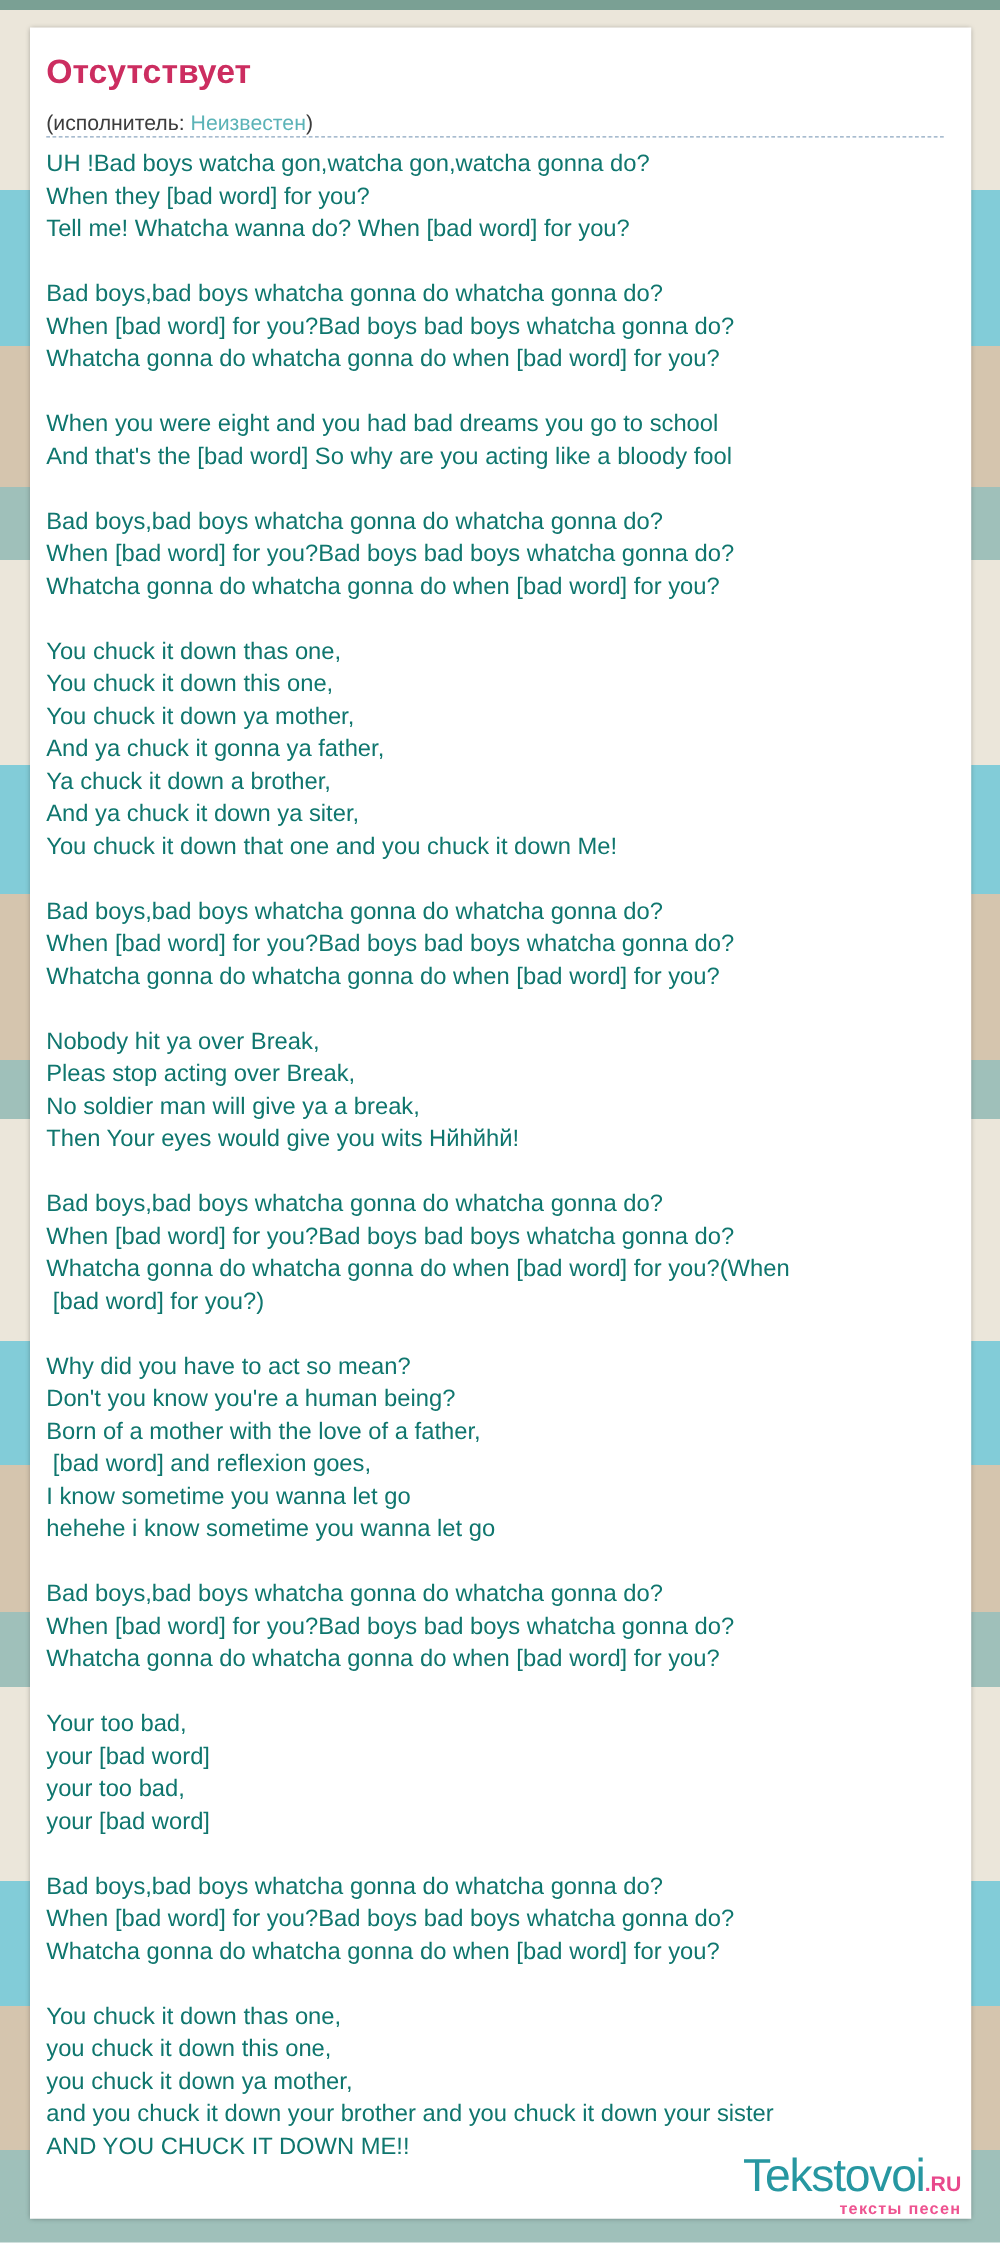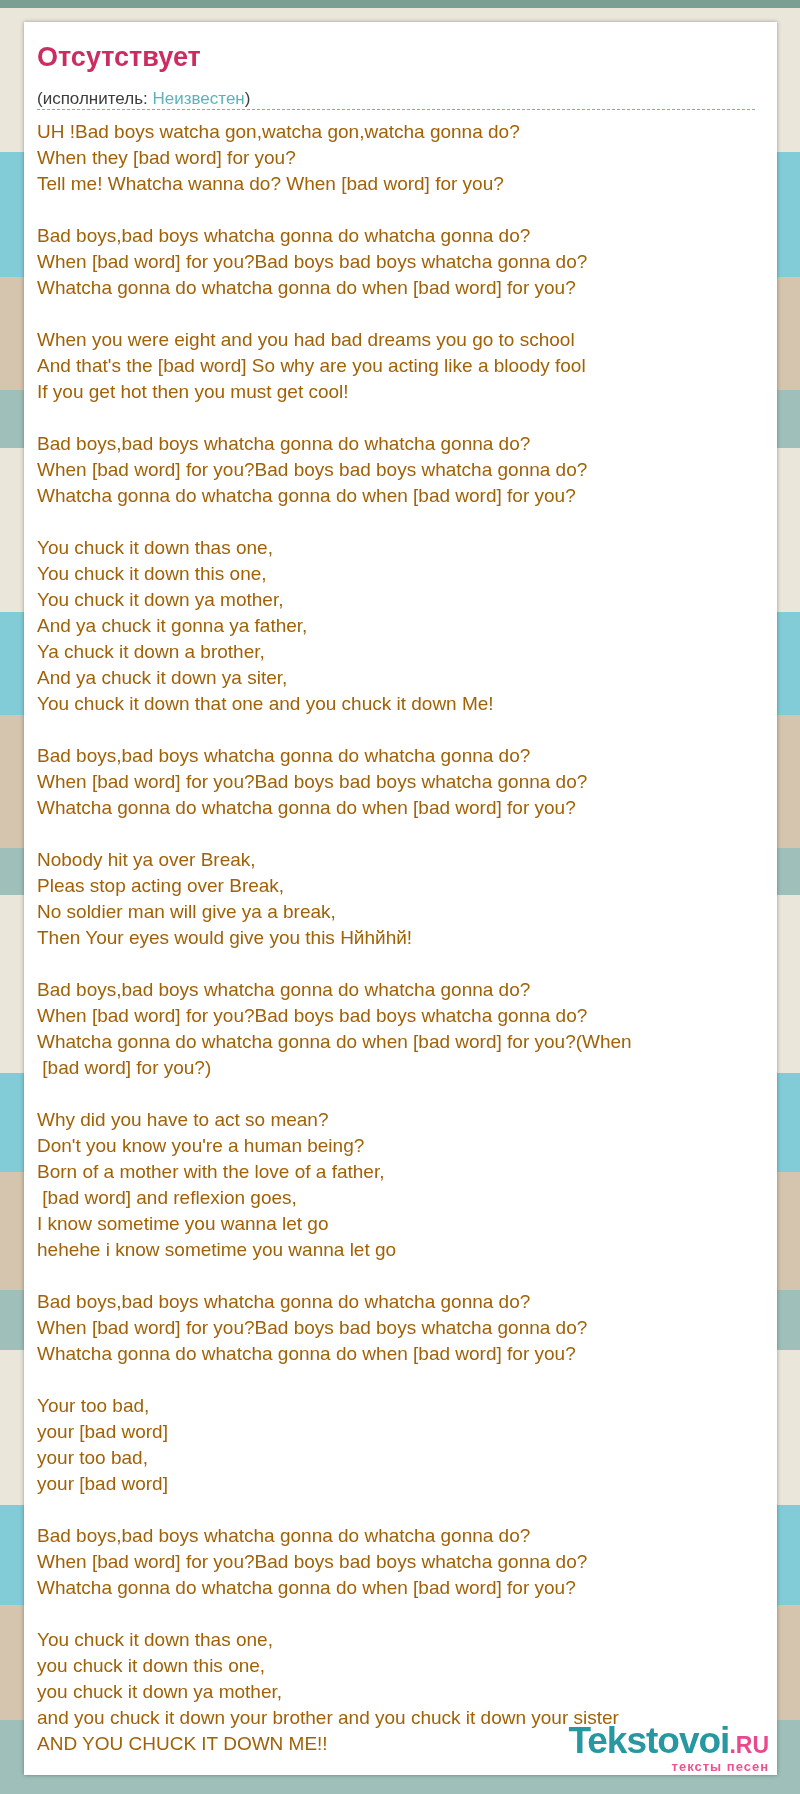--- a/index.html
+++ b/index.html
@@ -66,41 +66,41 @@
   .separator{
     border-bottom:1px dashed #8ca6c0;
     height:0;
     margin-top:1px;
   }
 
   .lyrics{
     margin-top:9px;
     font-size:19px;
     line-height:26px;
-    color:#a16207;
+    color:#0f766e;
   }
   .lyrics p{margin:0 0 26px 0;}
   .lyrics p:last-child{margin-bottom:0;}
   .lyrics span{display:block; white-space:pre-wrap;}
 
   .logo{
     position:absolute;
     right:8px; bottom:2px;
     text-align:right;
     line-height:1;
     cursor:pointer;
   }
   .logo-name{
     font-size:37px;
-    font-weight:bold;
+    font-weight:normal;
     color:#2797a1;
     letter-spacing:-1px;
   }
   .logo-domain{
-    font-size:23px;
+    font-size:17px;
     font-weight:bold;
     color:#e8498c;
   }
   .logo-tagline{
     margin-top:1px;
     font-size:13px;
     font-weight:bold;
     color:#ee5390;
     letter-spacing:1px;
   }
@@ -124,21 +124,20 @@
           <span>Tell me! Whatcha wanna do? When [bad word] for you?</span>
         </p>
         <p>
           <span>Bad boys,bad boys whatcha gonna do whatcha gonna do?</span>
           <span>When [bad word] for you?Bad boys bad boys whatcha gonna do?</span>
           <span>Whatcha gonna do whatcha gonna do when [bad word] for you?</span>
         </p>
         <p>
           <span>When you were eight and you had bad dreams you go to school</span>
           <span>And that's the [bad word] So why are you acting like a bloody fool</span>
-          <span>If you get hot then you must get cool!</span>
         </p>
         <p>
           <span>Bad boys,bad boys whatcha gonna do whatcha gonna do?</span>
           <span>When [bad word] for you?Bad boys bad boys whatcha gonna do?</span>
           <span>Whatcha gonna do whatcha gonna do when [bad word] for you?</span>
         </p>
         <p>
           <span>You chuck it down thas one,</span>
           <span>You chuck it down this one,</span>
           <span>You chuck it down ya mother,</span>
@@ -149,21 +148,21 @@
         </p>
         <p>
           <span>Bad boys,bad boys whatcha gonna do whatcha gonna do?</span>
           <span>When [bad word] for you?Bad boys bad boys whatcha gonna do?</span>
           <span>Whatcha gonna do whatcha gonna do when [bad word] for you?</span>
         </p>
         <p>
           <span>Nobody hit ya over Break,</span>
           <span>Pleas stop acting over Break,</span>
           <span>No soldier man will give ya a break,</span>
-          <span>Then Your eyes would give you this Нйhйhй!</span>
+          <span>Then Your eyes would give you wits Нйhйhй!</span>
         </p>
         <p>
           <span>Bad boys,bad boys whatcha gonna do whatcha gonna do?</span>
           <span>When [bad word] for you?Bad boys bad boys whatcha gonna do?</span>
           <span>Whatcha gonna do whatcha gonna do when [bad word] for you?(When</span>
           <span> [bad word] for you?)</span>
         </p>
         <p>
           <span>Why did you have to act so mean?</span>
           <span>Don't you know you're a human being?</span>

